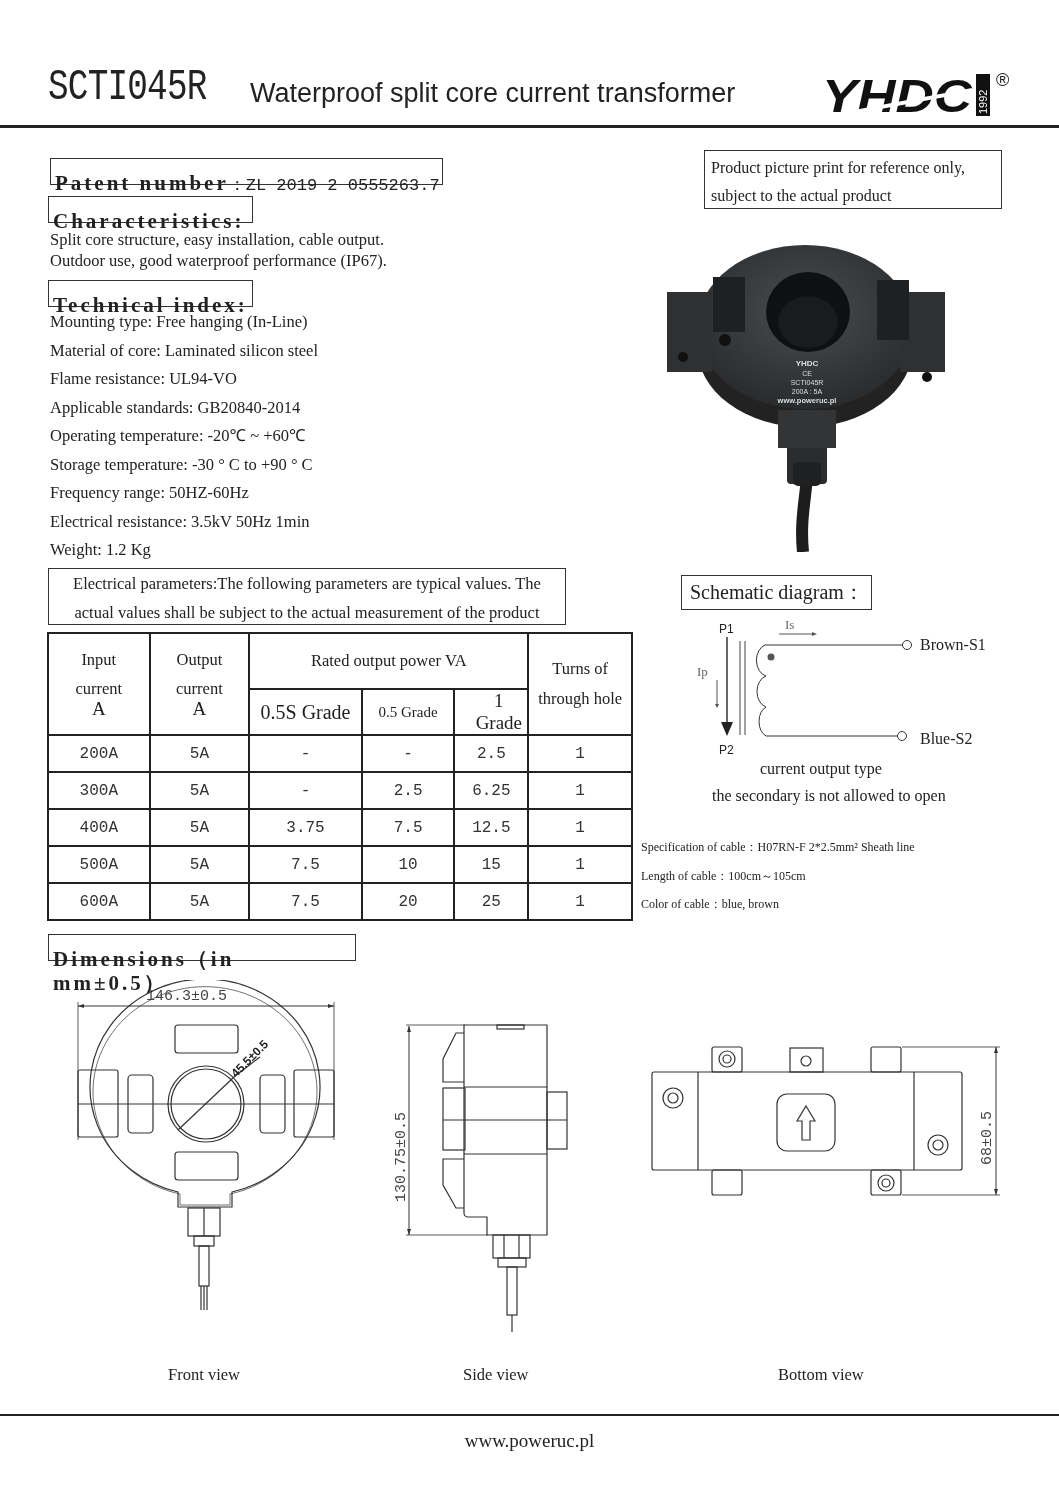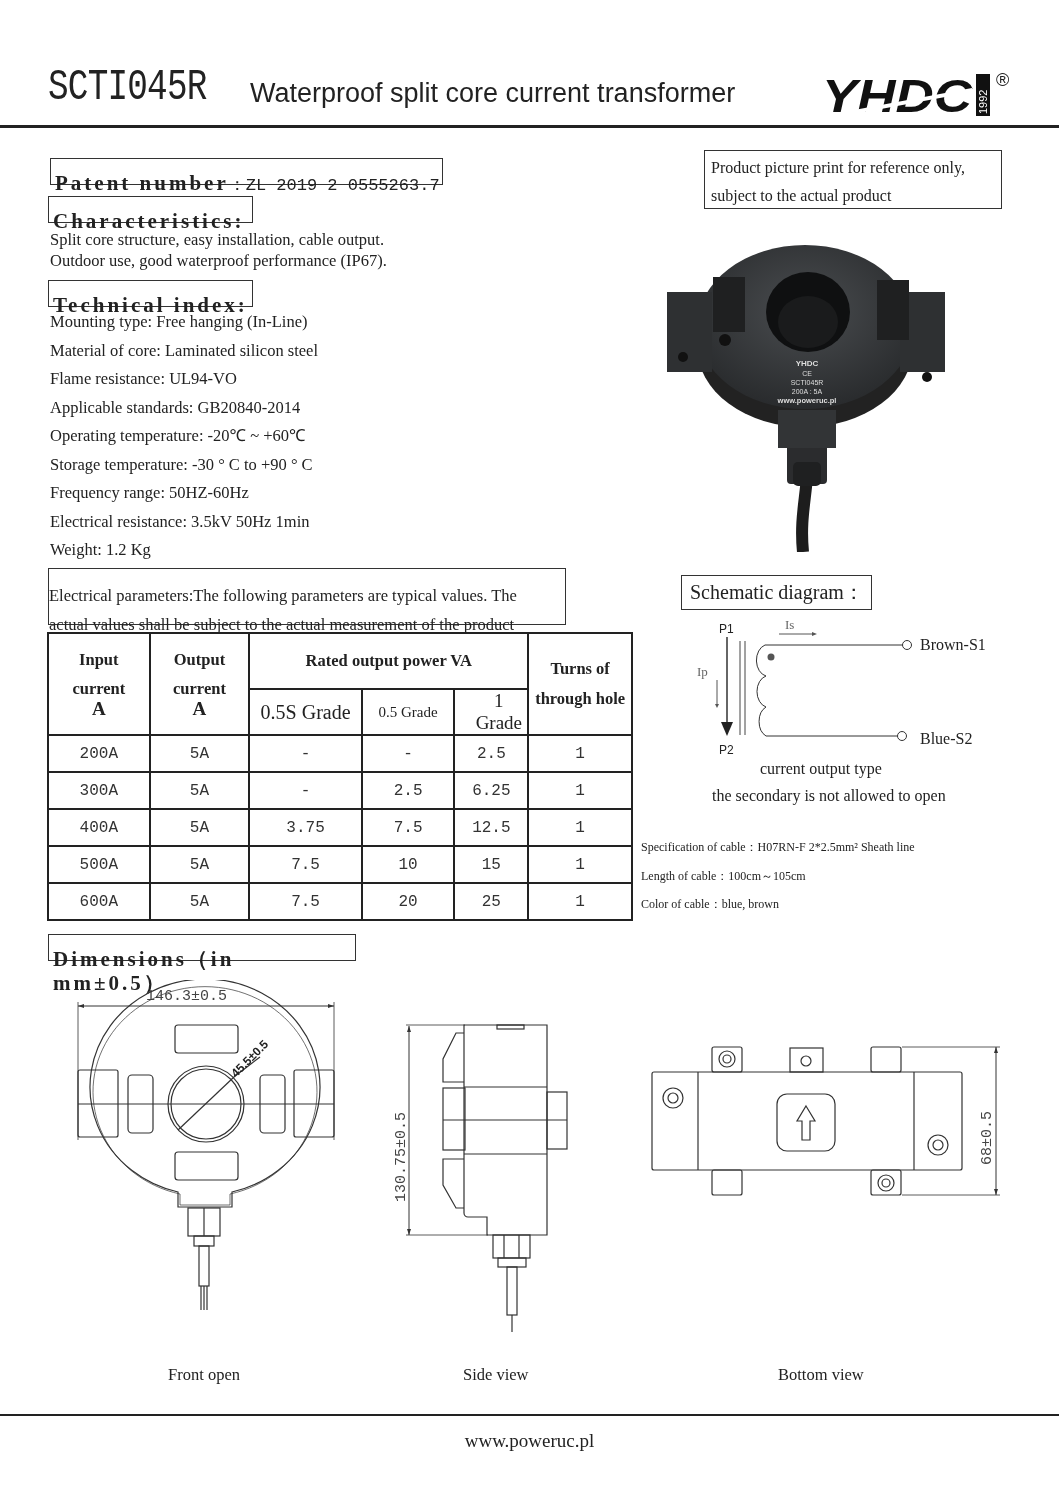--- a/index.html
+++ b/index.html
@@ -28,21 +28,21 @@
   .tech-lines { left: 50px; top: 311px; }
   .tech-lines div { height: 28.5px; font-size: 16.5px; line-height: 22px; }
 
   .note { left: 704px; top: 150px; width: 298px; height: 59px; padding: 3px 6px; font-size: 16px; line-height: 30px; }
   .note div { line-height: 28px; }
 
   
   .photo { left: 655px; top: 222px; width: 300px; height: 330px; }
 
   
-  .elec-note { left: 48px; top: 568px; width: 518px; height: 57px; font-size: 16.5px; line-height: 29px; text-align: left; padding-top: 12px; }
+  .elec-note { left: 48px; top: 568px; width: 518px; height: 57px; font-size: 16.5px; line-height: 29px; text-align: center; padding-top: 0px; }
   table.params { position: absolute; left: 47px; top: 632px; width: 586px; border-collapse: collapse; }
   table.params td { border: 2px solid #222; text-align: center; font-size: 16.5px; }
   table.params .hdr { line-height: 20px; }
   table.params tr.row td { height: 37px; font-family: "Liberation Mono", monospace; font-size: 16px; color: #333; }
 
   
   .schh { left: 681px; top: 575px; width: 191px; height: 35px; font-size: 20px; line-height: 32px; padding-left: 8px; }
   .schem { left: 660px; top: 612px; width: 400px; height: 150px; }
   .sch-cap1 { left: 760px; top: 760px; font-size: 16px; }
   .sch-cap2 { left: 712px; top: 787px; font-size: 16px; }
@@ -141,21 +141,21 @@
 <table class="params">
   <colgroup>
     <col style="width:102px">
       <col style="width:100px">
       <col style="width:113px">
       <col style="width:93px">
       <col style="width:74px">
       <col style="width:104px">
   </colgroup>
   <tbody>
-      <tr class="hdr" style="height:56px;font-weight:bold;">
+      <tr class="hdr" style="height:56px;">
     <td rowspan="2">
       <div>Input</div>
       <div style="margin-top:9px;">current</div>
       <div style="font-size:19px;">A</div>
     </td>
     <td rowspan="2">
       <div>Output</div>
       <div style="margin-top:9px;">current</div>
       <div style="font-size:19px;">A</div>
     </td>
@@ -272,21 +272,21 @@
     <rect x="128" y="228" width="32" height="28"></rect>
     <line x1="144" y1="228" x2="144" y2="256"></line>
     <rect x="134" y="256" width="20" height="10"></rect>
     <rect x="139" y="266" width="10" height="40"></rect>
     <line x1="144" y1="306" x2="144" y2="330"></line>
     <line x1="141" y1="306" x2="141" y2="330"></line>
     <line x1="147" y1="306" x2="147" y2="330"></line>
   </g>
   <text x="0" y="0" transform="translate(176,98) rotate(-45)" font-family="Liberation Sans, sans-serif" font-size="12" font-weight="bold" fill="#222">45.5±0.5</text>
 </svg>
-<div class="abs caption" style="left:168px;top:1365px;">Front open</div>
+<div class="abs caption" style="left:168px;top:1365px;">Front view</div>
 
 <svg class="draw" style="left:380px;top:1010px;" width="200" height="330" viewBox="0 0 200 330">
   <text x="0" y="0" transform="translate(25,192) rotate(-90)" font-family="Liberation Mono, monospace" font-size="15" fill="#444">130.75±0.5</text>
   <line x1="29" y1="16" x2="29" y2="225" stroke="#333" stroke-width="1"></line>
   <polygon points="29,16 27,22 31,22" fill="#333"></polygon>
   <polygon points="29,225 27,219 31,219" fill="#333"></polygon>
   <line x1="26" y1="15" x2="85" y2="15" stroke="#333" stroke-width="0.8"></line>
   <line x1="26" y1="225" x2="108" y2="225" stroke="#333" stroke-width="0.8"></line>
   <g fill="none" stroke="#333" stroke-width="1.2">
     <path d="M84,15 L167,15 L167,225 L107,225 L107,207 L88,207 A4,4 0 0 1 84,203 Z"></path>

